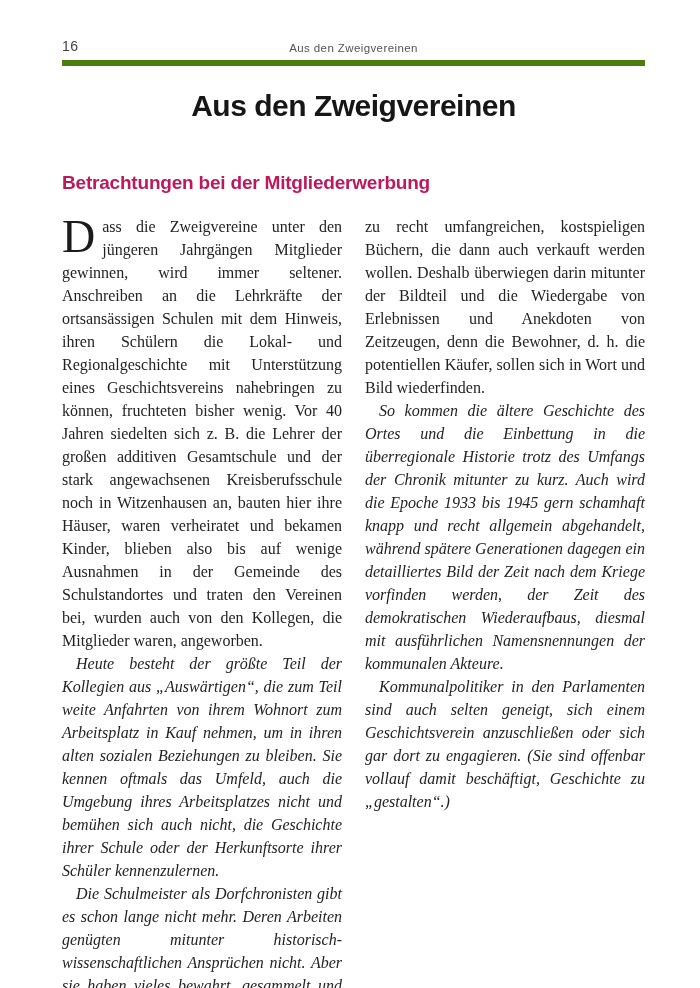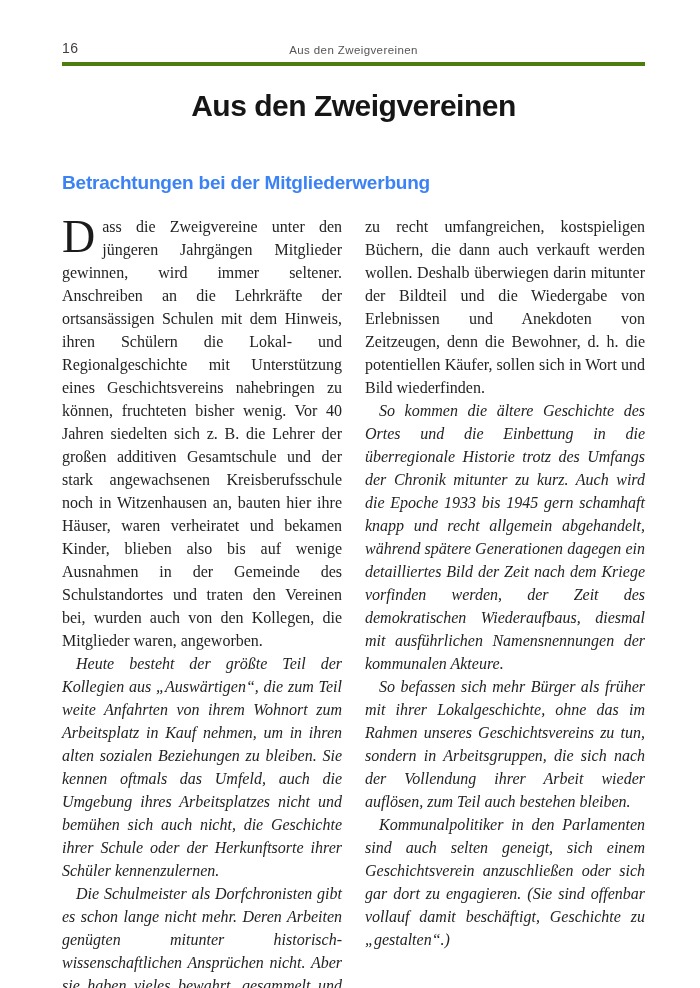--- a/index.html
+++ b/index.html
@@ -11,21 +11,21 @@
     margin: 0 auto;
     background: #ffffff;
     padding: 40px 55px 0 62px;
     font-family: "Liberation Serif", serif;
     color: #232323;
     overflow: hidden;
   }
   .running-header {
     position: relative;
     height: 26px;
-    border-bottom: 4px solid #4d7c0f;
+    border-bottom: 6px solid #4d7c0f;
     font-family: "Liberation Sans", sans-serif;
   }
   .page-number {
     position: absolute;
     left: 0;
     bottom: 6px;
     font-size: 14px;
     color: #3f3f3f;
     letter-spacing: 0.5px;
   }
@@ -47,21 +47,21 @@
     font-size: 30px;
     letter-spacing: -0.5px;
     color: #161616;
   }
   .section-heading {
     margin-top: 49px;
     font-family: "Liberation Sans", sans-serif;
     font-weight: bold;
     font-size: 19px;
     letter-spacing: -0.2px;
-    color: #3b82f6;
+    color: #be185d;
   }
   .columns {
     margin-top: 21px;
     display: flex;
     gap: 23px;
   }
   .col {
     flex: 1 1 0;
     min-width: 0;
   }
@@ -97,18 +97,17 @@
 
   <div class="columns">
     <div class="col" id="col-left">
         <p class="para"><span class="dropcap">D</span>ass die Zweigvereine unter den jüngeren Jahrgängen Mitglieder gewinnen, wird immer seltener. Anschreiben an die Lehrkräfte der ortsansässigen Schulen mit dem Hinweis, ihren Schülern die Lokal- und Regionalgeschichte mit Unterstützung eines Geschichtsvereins nahebringen zu können, fruchteten bisher wenig. Vor 40 Jahren siedelten sich z. B. die Lehrer der großen additiven Gesamtschule und der stark angewachsenen Kreisberufsschule noch in Witzenhausen an, bauten hier ihre Häuser, waren verheiratet und bekamen Kinder, blieben also bis auf wenige Ausnahmen in der Gemeinde des Schulstandortes und traten den Vereinen bei, wurden auch von den Kollegen, die Mitglieder waren, angeworben.</p>
         <p class="para indent">Heute besteht der größte Teil der Kollegien aus „Auswärtigen“, die zum Teil weite Anfahrten von ihrem Wohnort zum Arbeitsplatz in Kauf nehmen, um in ihren alten sozialen Beziehungen zu bleiben. Sie kennen oftmals das Umfeld, auch die Umgebung ihres Arbeitsplatzes nicht und bemühen sich auch nicht, die Geschichte ihrer Schule oder der Herkunftsorte ihrer Schüler kennenzulernen.</p>
         <p class="para indent">Die Schulmeister als Dorfchronisten gibt es schon lange nicht mehr. Deren Arbeiten genügten mitunter historisch-wissenschaftlichen Ansprüchen nicht. Aber sie haben vieles bewahrt, gesammelt und aufgezeichnet.</p>
       </div>
     <div class="col" id="col-right">
         <p class="para">zu recht umfangreichen, kostspieligen Büchern, die dann auch verkauft werden wollen. Deshalb überwiegen darin mitunter der Bildteil und die Wiedergabe von Erlebnissen und Anekdoten von Zeitzeugen, denn die Bewohner, d. h. die potentiellen Käufer, sollen sich in Wort und Bild wiederfinden.</p>
         <p class="para indent">So kommen die ältere Geschichte des Ortes und die Einbettung in die überregionale Historie trotz des Umfangs der Chronik mitunter zu kurz. Auch wird die Epoche 1933 bis 1945 gern schamhaft knapp und recht allgemein abgehandelt, während spätere Generationen dagegen ein detailliertes Bild der Zeit nach dem Kriege vorfinden werden, der Zeit des demokratischen Wiederaufbaus, diesmal mit ausführlichen Namensnennungen der kommunalen Akteure.</p>
-        <p class="para indent">So befassen sich mehr Bürger als früher mit ihrer Lokalgeschichte, ohne das im Rahmen unseres Geschichtsvereins zu tun, sondern in Arbeitsgruppen, die sich nach der Vollendung ihrer Arbeit wieder auflösen, zum Teil auch bestehen bleiben.</p>
         <p class="para indent">Kommunalpolitiker in den Parlamenten sind auch selten geneigt, sich einem Geschichtsverein anzuschließen oder sich gar dort zu engagieren. (Sie sind offenbar vollauf damit beschäftigt, Geschichte zu „gestalten“.)</p>
       </div>
   </div>
 
 </div>
 
 </body></html>

